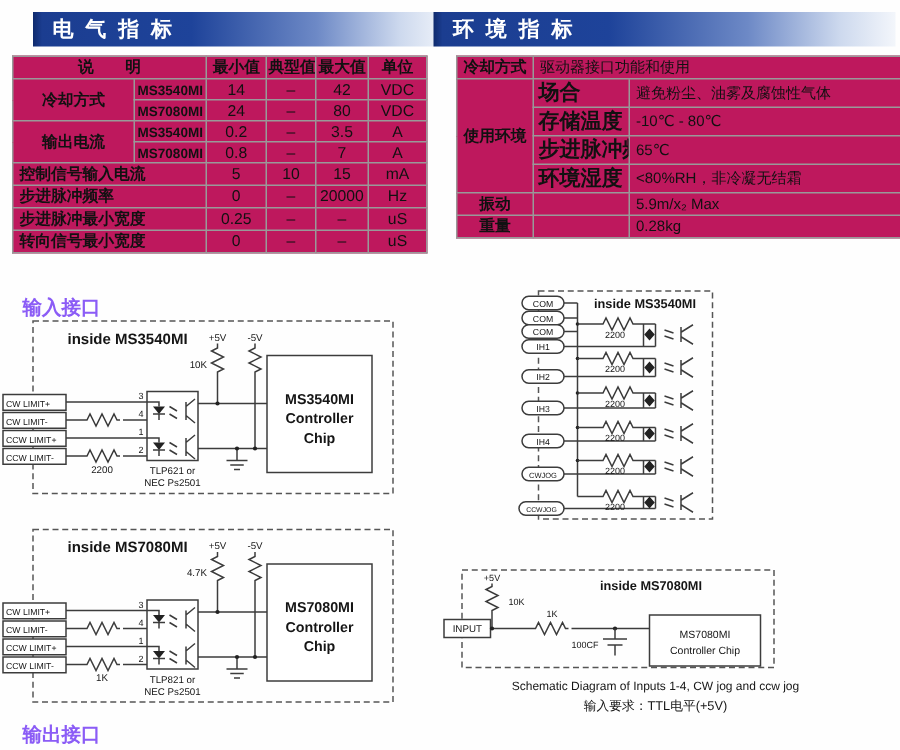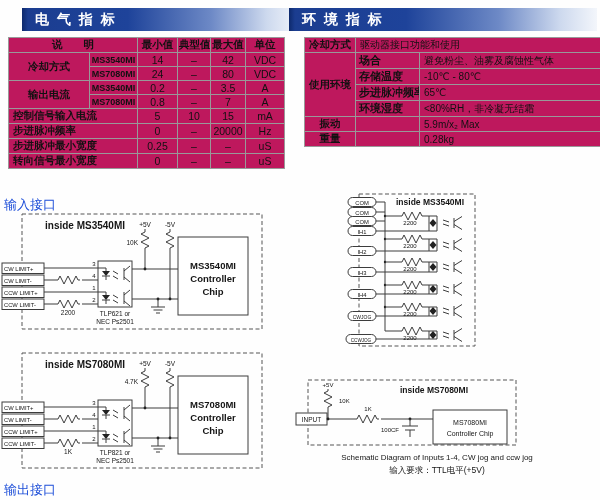--- a/index.html
+++ b/index.html
@@ -4,28 +4,28 @@
 <style>
   html,body{margin:0;padding:0;background:#fff;}
   .page{position:relative;width:600px;height:500px;background:#fefefe;overflow:hidden;
         font-family:"Liberation Sans","DejaVu Sans",sans-serif;color:#111;}
   .bar{position:absolute;height:23px;line-height:23px;color:#fff;font-weight:bold;
        font-size:14px;letter-spacing:2px;padding-left:13px;box-sizing:border-box;
        background:linear-gradient(90deg,#0e2a6d 0px,#1b3d90 6px,#1e439a 38%,#6d89c6 68%,#cdd9ee 88%,#f3f6fb 100%);}
   .bar-elec{left:22px;top:8px;width:278px;}
   .bar-env{left:289px;top:8px;width:308px;}
   .bar-if{left:2px;top:170px;width:595px;letter-spacing:3px;}
-  .subhead{position:absolute;left:4px;font-size:13px;font-weight:normal;color:#1d4ed8;}
+  .subhead{position:absolute;left:15px;font-size:13px;font-weight:bold;color:#8b5cf6;}
   .tbl{position:absolute;border-collapse:collapse;table-layout:fixed;background:#be185d;}
   .tbl td{border:1px solid #999;font-size:10.5px;text-align:center;height:13.5px;
           padding:0 1px;white-space:nowrap;overflow:hidden;}
   .tbl-elec td{height:13px;}
   td.lbl{font-weight:bold;}
   td.lblL{font-weight:bold;text-align:left;padding-left:4px;}
-  td.lbl2{font-weight:bold;font-size:11px;text-align:left;padding-left:3px;}
+  td.lbl2{font-weight:bold;font-size:14px;text-align:left;padding-left:3px;}
   td.model{font-size:9px;font-weight:bold;}
   td.hd{font-weight:bold;}
   td.val{text-align:left;padding-left:4px;font-size:10px;}
   svg{position:absolute;}
   .st path,.st rect,.st line{stroke:#3c3c3c;stroke-width:1;fill:none;}
   .st .dash{stroke-dasharray:4 2.5;stroke:#555;}
   .st .box{fill:#fff;}
   .st .fillp{fill:#222;stroke:none;}
   .st .dot{fill:#222;stroke:none;}
   .st text{fill:#151515;stroke:none;}

